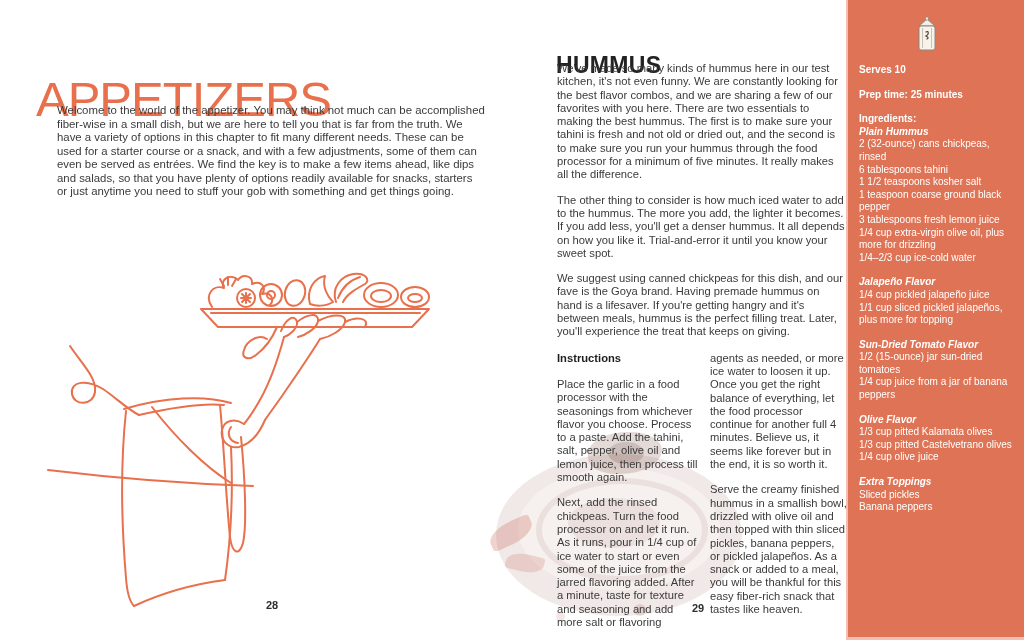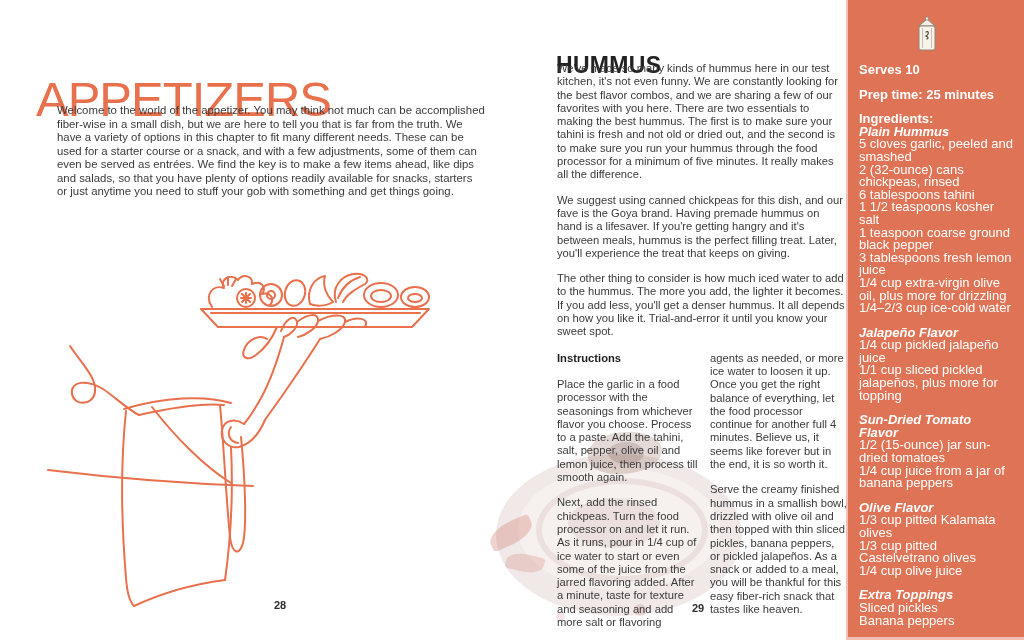--- a/index.html
+++ b/index.html
@@ -18,21 +18,21 @@
     color:#E8704C;
   }
   .chapter-intro{
     left:38px;top:93px;width:428px;
     font-size:11.4px;line-height:13.5px;margin-left:19px;
   }
   .page-num{
     font-size:11px;font-weight:bold;color:#2e2e2e;
     width:24px;text-align:center;
   }
-  .pn-left{left:268px;top:599px;}
+  .pn-left{left:260px;top:599px;}
   .pn-right{left:686px;top:602px;}
 
   
   .illus{left:34px;top:246px;width:430px;height:372px;}
   .illus svg{width:100%;height:100%;}
   .illus path,.illus circle,.illus ellipse{
     fill:none;stroke:#E8704C;stroke-width:2;
     stroke-linecap:round;stroke-linejoin:round;
   }
 
@@ -64,21 +64,21 @@
   .instr-c1{width:142px;}
   .instr-c2{width:137px;}
   .instr-head{font-weight:bold;color:#1e1e1e;}
   .instr-c1 .para:first-of-type{margin-top:13px;}
 
   
   .sidebar{
     left:846px;top:0;width:178px;height:640px;box-sizing:border-box;
     background:#DF7355;border-left:2px solid #F3BFB2;
     padding:16px 11px 0 11px;color:#ffffff;z-index:2;
-    font-size:13px;line-height:12.6px;
+    font-size:10px;line-height:12.6px;
   }
   .sidebar-hairline{left:846px;top:637px;width:178px;height:3px;background:#F3BFB2;z-index:3;}
   .can-wrap{margin:0 0 6px 56px;width:24px;height:36px;}
   .sb-lines .head{font-weight:bold;margin-top:12px;}
   .sb-lines .flavor{font-weight:bold;font-style:italic;margin-top:12px;}
   .sb-lines .tight{margin-top:0;}
   .sb-lines .item{font-weight:normal;}
 </style>
 </head>
 <body>
@@ -145,22 +145,22 @@
   <div class="bb-l2"></div>
   <div class="bb-d1"></div>
   <div class="bb-d2"></div>
 </div>
 
 <h2 class="abs recipe-title">HUMMUS</h2>
 
 <div class="abs right-col">
   <div>
       <div class="para">We've made so many kinds of hummus here in our test kitchen, it's not even funny. We are constantly looking for the best flavor combos, and we are sharing a few of our favorites with you here. There are two essentials to making the best hummus. The first is to make sure your tahini is fresh and not old or dried out, and the second is to make sure you run your hummus through the food processor for a minimum of five minutes. It really makes all the difference.</div>
+      <div class="para">The other thing to consider is how much iced water to add to the hummus. The more you add, the lighter it becomes. If you add less, you'll get a denser hummus. It all depends on how you like it. Trial-and-error it until you know your sweet spot.</div>
       <div class="para">We suggest using canned chickpeas for this dish, and our fave is the Goya brand. Having premade hummus on hand is a lifesaver. If you're getting hangry and it's between meals, hummus is the perfect filling treat. Later, you'll experience the treat that keeps on giving.</div>
-      <div class="para">The other thing to consider is how much iced water to add to the hummus. The more you add, the lighter it becomes. If you add less, you'll get a denser hummus. It all depends on how you like it. Trial-and-error it until you know your sweet spot.</div>
     </div>
   <div class="instr-row">
     <div class="instr-c1">
       <div class="instr-head">Instructions</div>
       <div>
           <div class="para">Place the garlic in a food processor with the seasonings from whichever flavor you choose. Process to a paste. Add the tahini, salt, pepper, olive oil and lemon juice, then process till smooth again.</div>
           <div class="para">Next, add the rinsed chickpeas. Turn the food processor on and let it run. As it runs, pour in 1/4 cup of ice water to start or even some of the juice from the jarred flavoring added. After a minute, taste for texture and seasoning and add more salt or flavoring</div>
         </div>
     </div>
     <div class="instr-c2">
@@ -180,21 +180,20 @@
       <rect x="4" y="10" width="16" height="24" rx="2" fill="#f7f3ea" stroke="#8d867c" stroke-width="1"></rect>
       <path d="M7.5,12 V32 M16.5,12 V32" stroke="#c9c2b4" stroke-width="1" fill="none"></path>
       <path d="M11,16 c3,-2 3,3 0,4 c2,1 3,2 1,3" stroke="#4a443c" stroke-width="1.2" fill="none" stroke-linecap="round"></path>
     </svg>
   </div>
   <div class="sb-lines">
       <div class="sb-line head">Serves 10</div>
       <div class="sb-line head">Prep time: 25 minutes</div>
       <div class="sb-line head">Ingredients:</div>
       <div class="sb-line flavor tight">Plain Hummus</div>
-      <div class="sb-line item">5 cloves garlic, peeled and smashed</div>
       <div class="sb-line item">2 (32-ounce) cans chickpeas, rinsed</div>
       <div class="sb-line item">6 tablespoons tahini</div>
       <div class="sb-line item">1 1/2 teaspoons kosher salt</div>
       <div class="sb-line item">1 teaspoon coarse ground black pepper</div>
       <div class="sb-line item">3 tablespoons fresh lemon juice</div>
       <div class="sb-line item">1/4 cup extra-virgin olive oil, plus more for drizzling</div>
       <div class="sb-line item">1/4–2/3 cup ice-cold water</div>
       <div class="sb-line flavor">Jalapeño Flavor</div>
       <div class="sb-line item">1/4 cup pickled jalapeño juice</div>
       <div class="sb-line item">1/1 cup sliced pickled jalapeños, plus more for topping</div>

